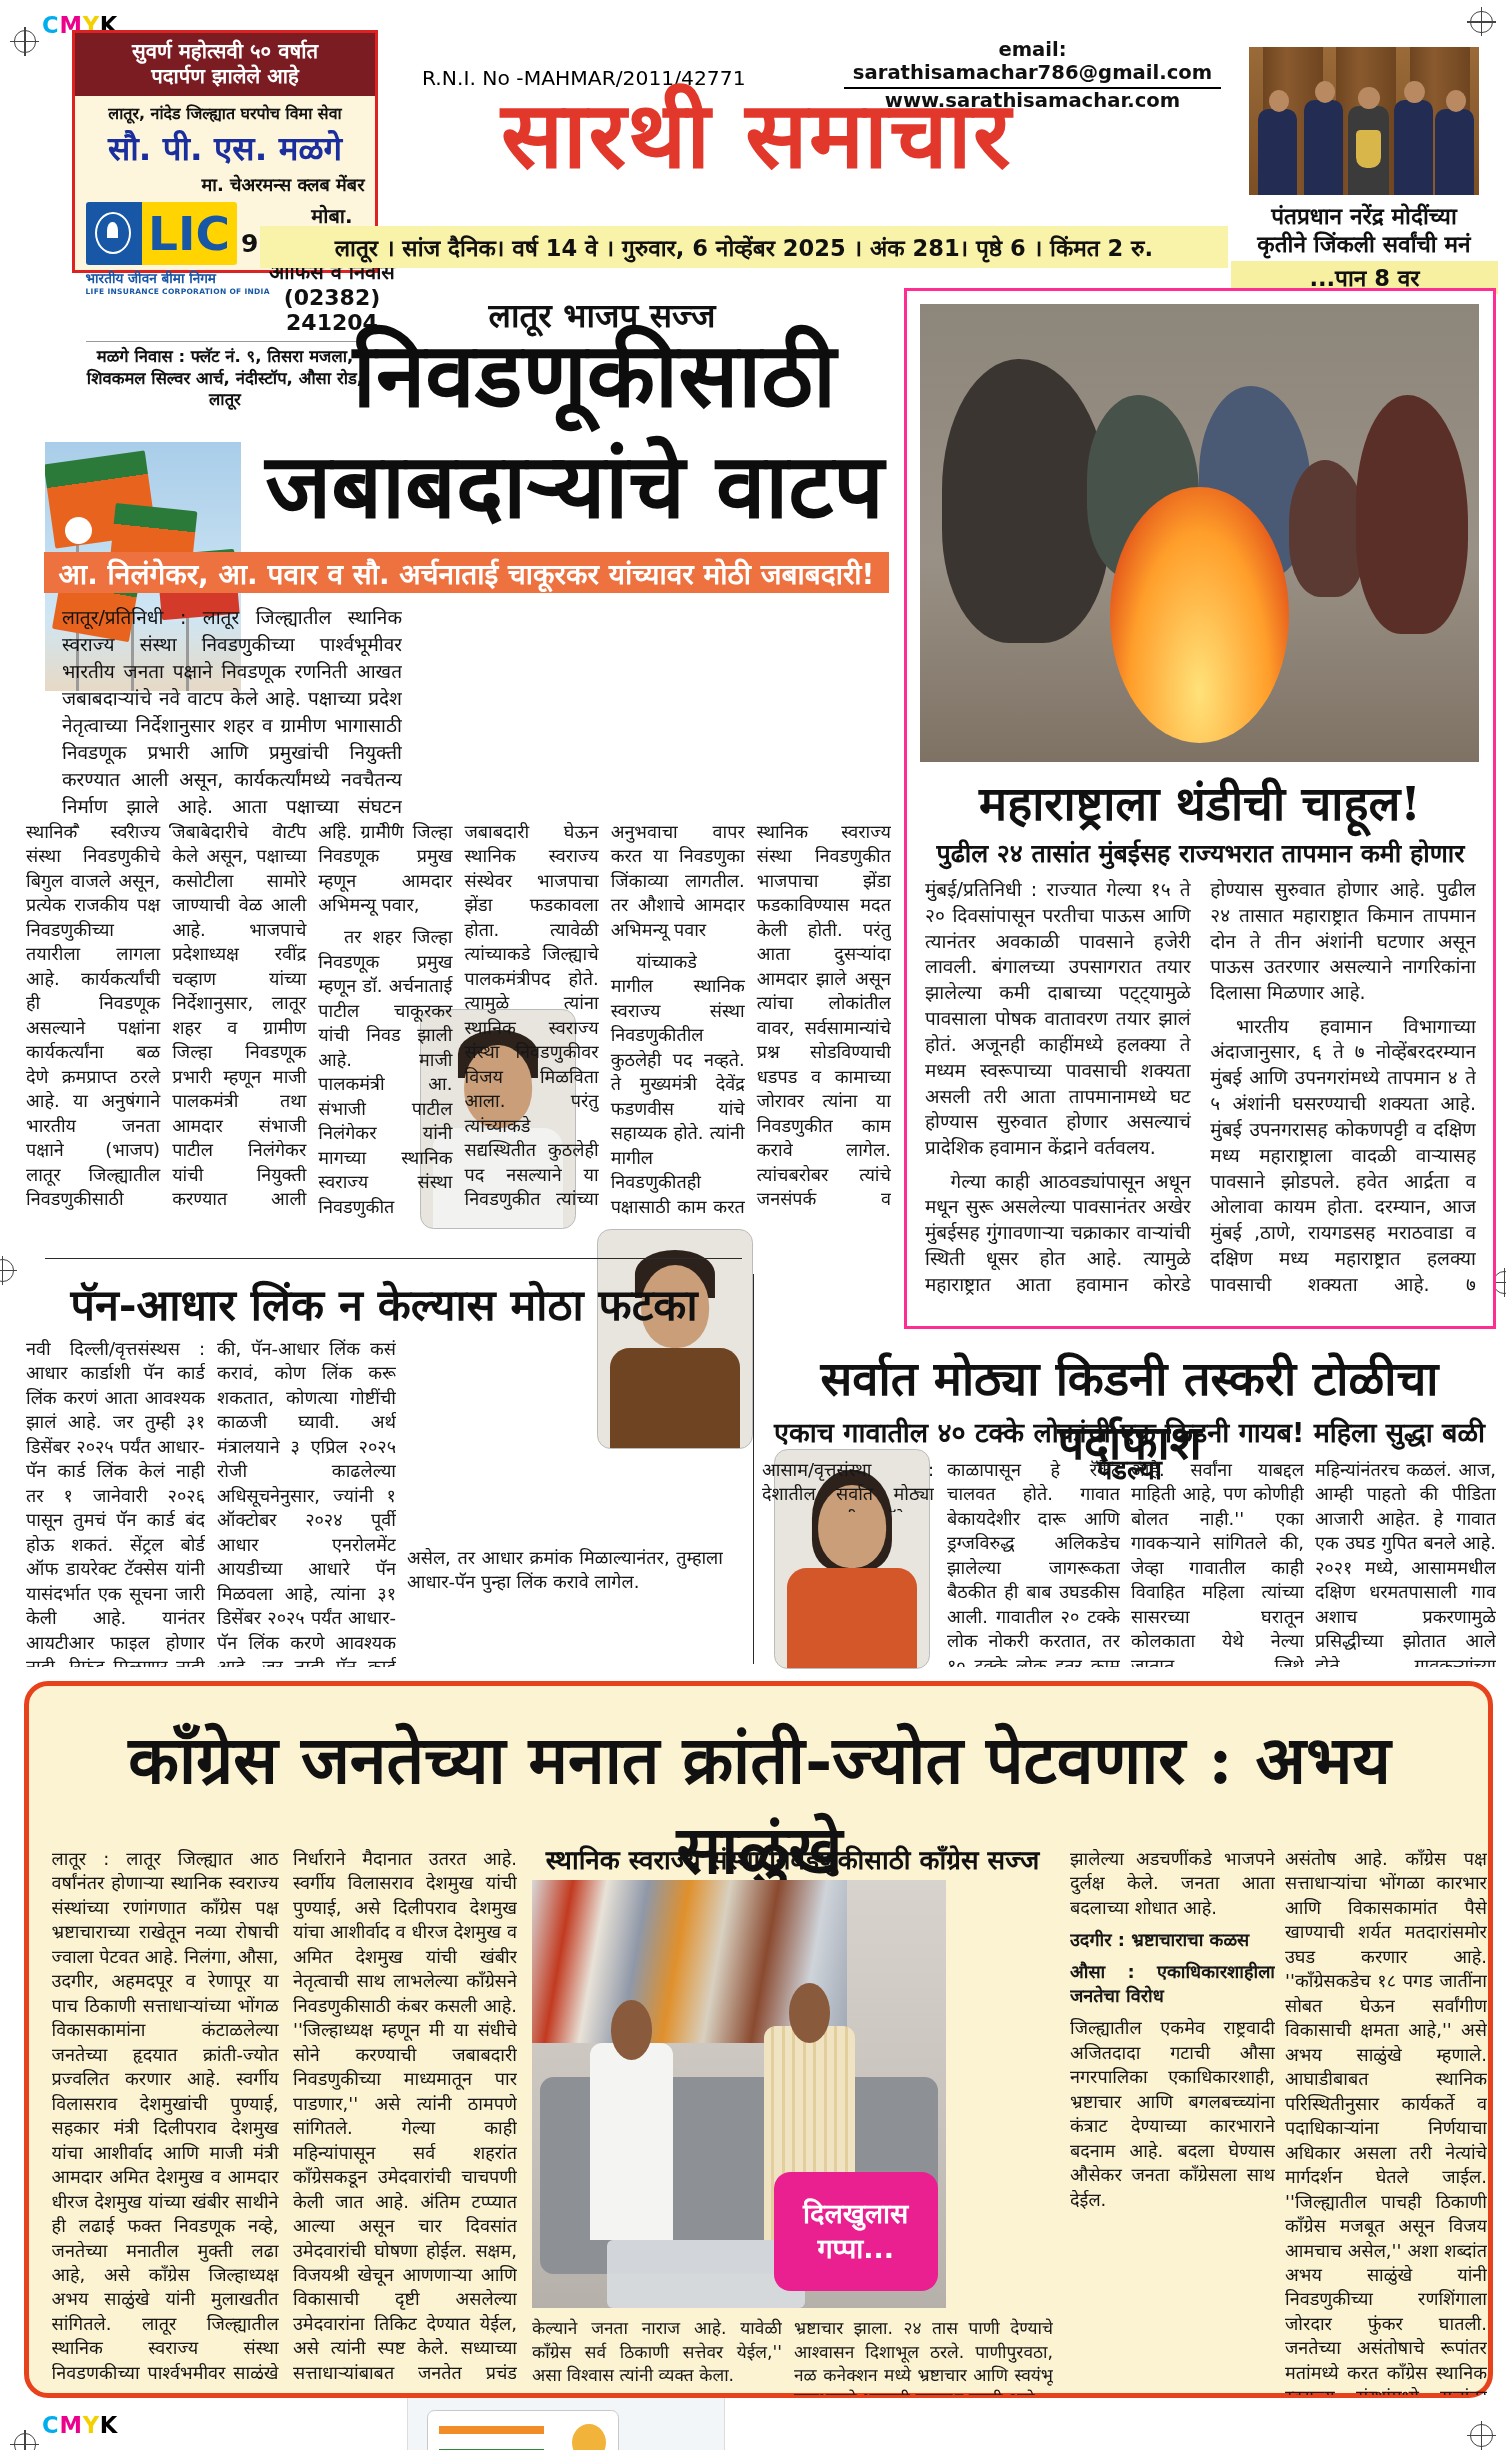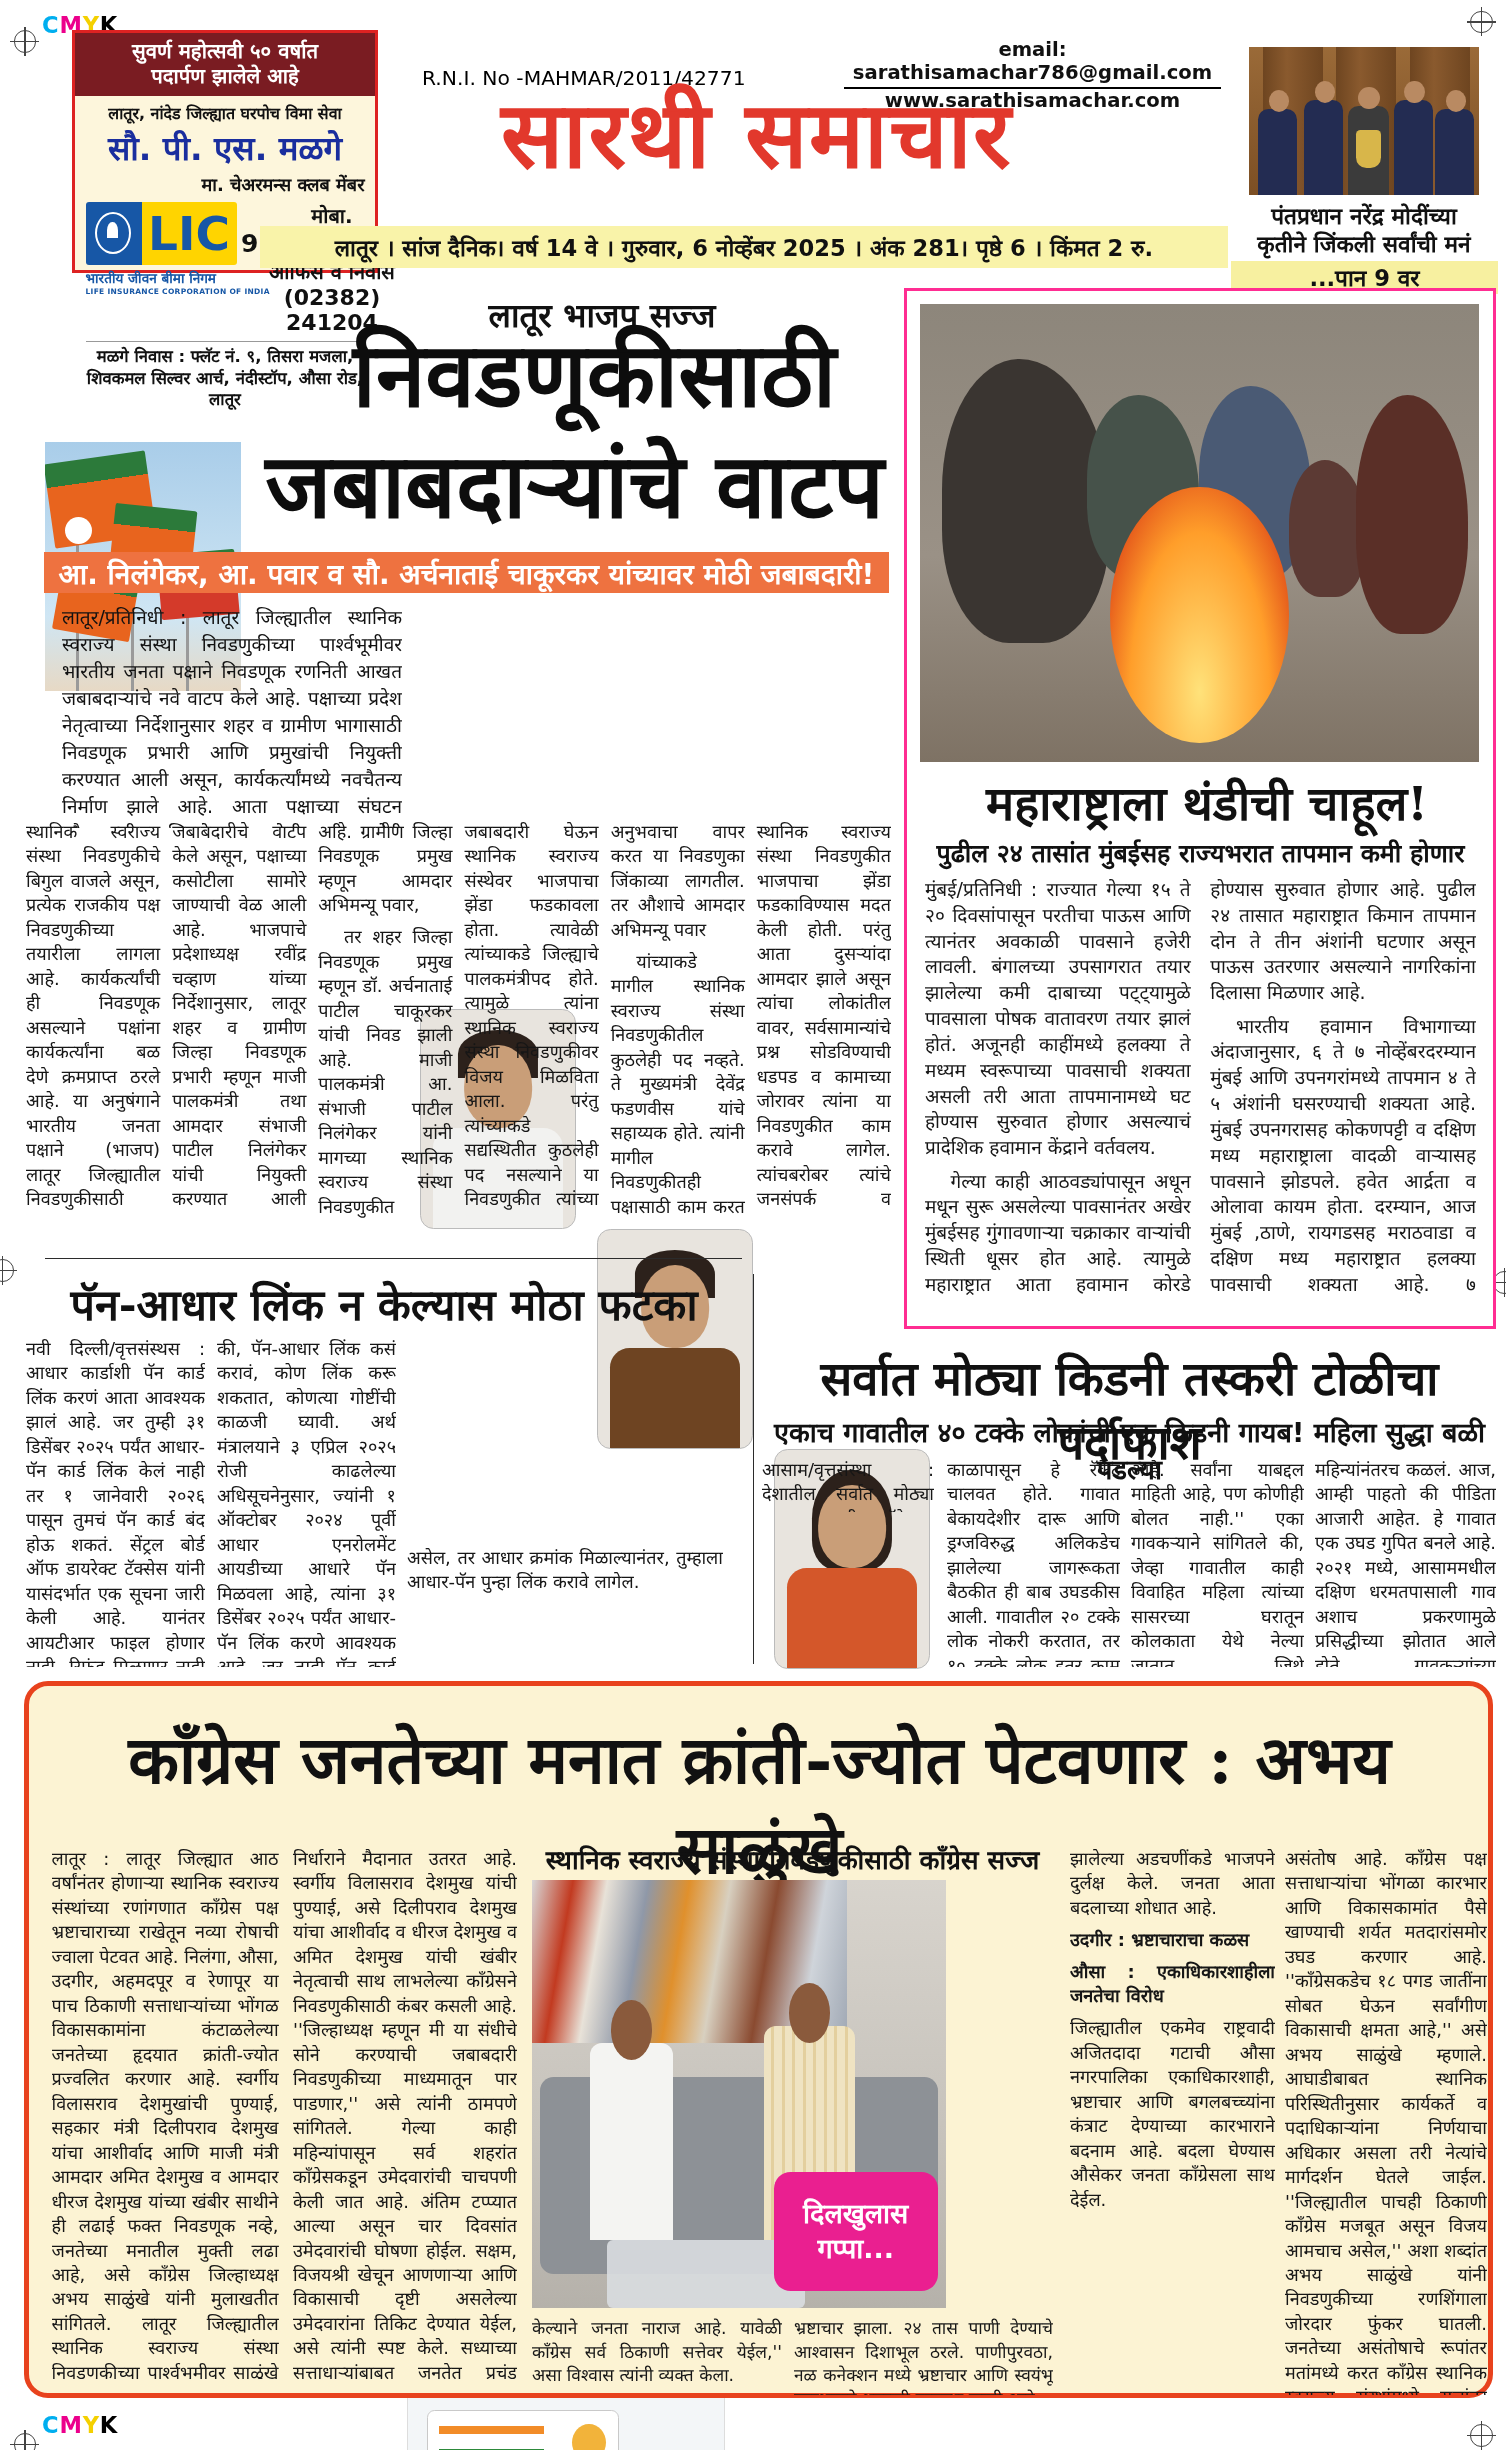--- a/index.html
+++ b/index.html
@@ -173,21 +173,21 @@
     <div class="figure" style="left:63%;bottom:0;width:17%;height:64%;"></div>
     <div class="head" style="left:67.5%;bottom:62%;width:9%;height:15%;"></div>
     <div class="figure" style="left:81%;bottom:0;width:17%;height:58%;"></div>
     <div class="head" style="left:85.5%;bottom:56%;width:9%;height:15%;"></div>
     <div class="trophy" style="left:46.5%;bottom:18%;width:11%;height:26%;"></div>
   </div>
   <div class="abs teasercap ctr" style="left:1232px;top:202px;width:264px;">
     <div>पंतप्रधान नरेंद्र मोदींच्या</div>
     <div>कृतीने जिंकली सर्वांची मनं</div>
   </div>
-  <div class="abs teaserstrip" style="left:1231px;top:261px;width:267px;height:33px;">...पान 9 वर</div>
+  <div class="abs teaserstrip" style="left:1231px;top:261px;width:267px;height:33px;">...पान 8 वर</div>
 
   <div class="abs dateline" style="left:260px;top:226px;width:968px;height:42px;">लातूर । सांज दैनिक। वर्ष 14 वे । गुरुवार, 6 नोव्हेंबर  2025 । अंक 281। पृष्ठे 6 । किंमत 2 रु.</div>
 
   <div class="abs ph flags" style="left:45px;top:294px;width:196px;height:249px;">
     <div class="pole" style="left:16%;top:18%;height:82%;"></div>
     <div class="pole" style="left:44%;top:30%;height:70%;"></div>
     <div class="pole" style="left:72%;top:40%;height:60%;"></div>
     <div class="flag" style="left:2%;top:6%;width:52%;height:34%;background:linear-gradient(#2c7a3a 28%,#e8641e 28%);transform:rotate(-8deg);"></div>
     <div class="flag" style="left:34%;top:26%;width:42%;height:28%;background:linear-gradient(#2c7a3a 30%,#e8641e 30%);transform:rotate(6deg);"></div>
     <div class="flag" style="left:58%;top:44%;width:40%;height:26%;background:linear-gradient(#2c7a3a 30%,#d43a2a 30%);transform:rotate(-5deg);"></div>
@@ -230,21 +230,21 @@
 
   <div class="abs weatherbox" style="left:904px;top:288px;width:592px;height:1041px;">
     <div class="ph fire" style="position:absolute;left:12.8px;top:12.8px;width:559px;height:458px;">
       <div class="blob" style="left:4%;top:12%;width:30%;height:62%;background:#3a3531;"></div>
       <div class="blob" style="left:30%;top:20%;width:20%;height:40%;background:#46524a;"></div>
       <div class="blob" style="left:50%;top:18%;width:20%;height:42%;background:#4a5a74;"></div>
       <div class="blob" style="left:66%;top:34%;width:14%;height:30%;background:#5c3a34;"></div>
       <div class="blob" style="left:78%;top:20%;width:20%;height:52%;background:#5a2f27;"></div>
       <div class="flame" style="left:34%;bottom:4%;width:32%;height:56%;"></div>
     </div>
-    <div class="ctr wh1" style="position:absolute;left:7px;top:479px;width:100%;">महाराष्ट्राला थंडीची चाहूल!</div>
+    <div class="ctr wh1" style="position:absolute;left:0;top:479px;width:100%;">महाराष्ट्राला थंडीची चाहूल!</div>
     <div class="ctr wh2" style="position:absolute;left:15px;top:544px;width:557px;">पुढील २४ तासांत मुंबईसह राज्यभरात तापमान कमी होणार</div>
     <div class="jt body-txt cols2 ovh" style="position:absolute;left:18px;top:586px;width:551px;height:437px;font-size:19px;">
       <p class="nofirst">मुंबई/प्रतिनिधी : राज्यात गेल्या १५ ते २० दिवसांपासून परतीचा पाऊस आणि त्यानंतर अवकाळी पावसाने हजेरी लावली. बंगालच्या उपसागरात तयार झालेल्या कमी दाबाच्या पट्ट्यामुळे पावसाला पोषक वातावरण तयार झालं होतं. अजूनही काहींमध्ये हलक्या ते मध्यम स्वरूपाच्या पावसाची शक्यता असली तरी आता तापमानामध्ये घट होण्यास सुरुवात होणार असल्याचं प्रादेशिक हवामान केंद्राने वर्तवलय.</p>
       <p>गेल्या काही आठवड्यांपासून अधून मधून सुरू असलेल्या पावसानंतर अखेर मुंबईसह गुंगावणाऱ्या चक्राकार वाऱ्यांची स्थिती धूसर होत आहे. त्यामुळे महाराष्ट्रात आता हवामान कोरडे होण्यास सुरुवात होणार आहे. पुढील २४ तासात महाराष्ट्रात किमान तापमान दोन ते तीन अंशांनी घटणार असून पाऊस उतरणार असल्याने नागरिकांना दिलासा मिळणार आहे.</p>
       <p>भारतीय हवामान विभागाच्या अंदाजानुसार, ६ ते ७ नोव्हेंबरदरम्यान मुंबई आणि उपनगरांमध्ये तापमान ४ ते ५ अंशांनी घसरण्याची शक्यता आहे. मुंबई उपनगरासह कोकणपट्टी व दक्षिण मध्य महाराष्ट्राला वादळी वाऱ्यासह पावसाने झोडपले. हवेत आर्द्रता व ओलावा कायम होता. दरम्यान, आज मुंबई ,ठाणे, रायगडसह मराठवाडा व दक्षिण मध्य महाराष्ट्रात हलक्या पावसाची शक्यता आहे. ७ नोव्हेंबरपासून हवामान शुष्क होत जाणार असून पुढील दोन दिवसात तापमानात घट होण्याची शक्यता आहे. मुंबईत अंशतः ढगाळ हवामान राहणारा असून दिवसा उखाडा जाणवेल. पहाटेच्या वेळी हवेत गारवा राहील. किमान तापमान दोन ते चार अंशांनी घसरण्याची शक्यता आहे. दुसरीकडे बंगालच्या उपसागरावर</p>
 
     </div>
   </div>
 
   <div class="abs ctr ph1" style="left:26px;top:1274px;width:716px;">पॅन-आधार लिंक न केल्यास मोठा फटका</div>

